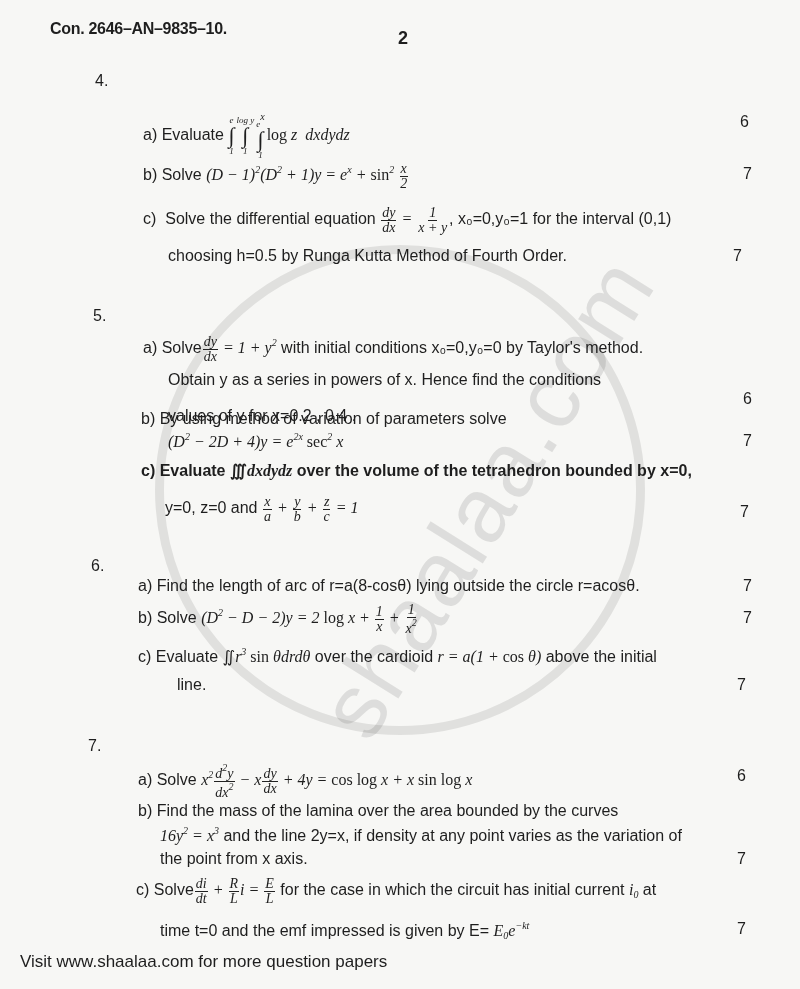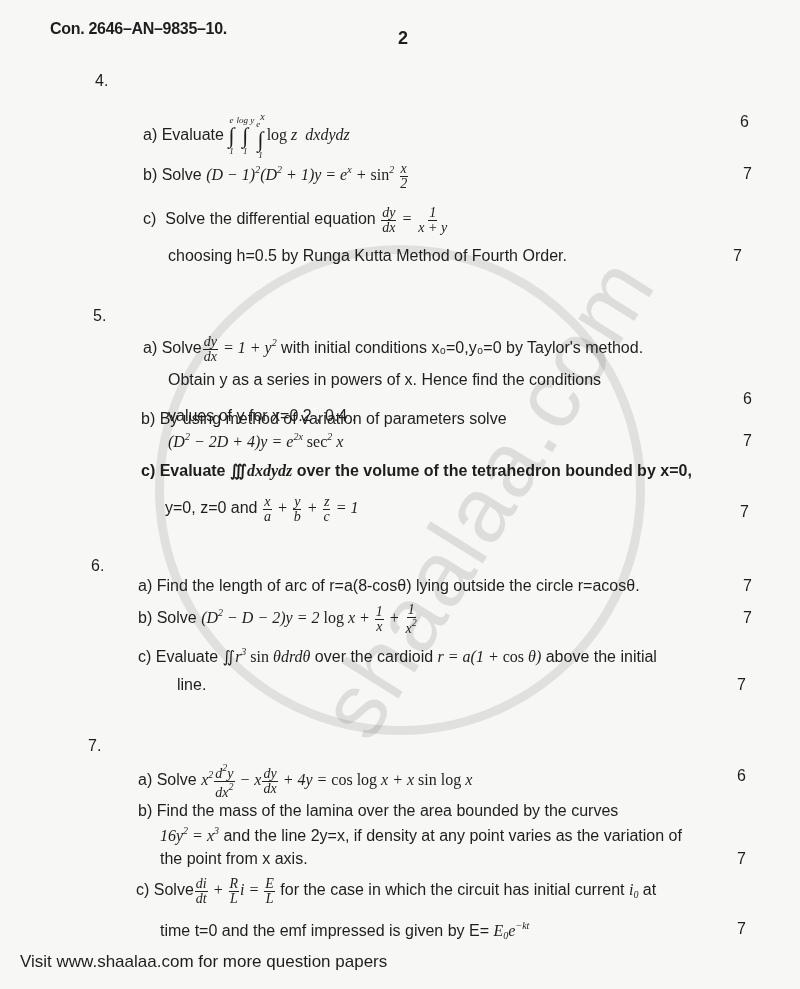--- a/index.html
+++ b/index.html
@@ -79,21 +79,21 @@
 
 <div class="abs txt" style="left:143px; top:206px;">
   <span>c)</span>&nbsp;
   <span>Solve the differential equation</span>
   <span class="math"><span class="frac">
         <span class="num">dy</span>
         <span class="den">dx</span>
       </span> = <span class="frac">
         <span class="num">1</span>
         <span class="den">x + y</span>
-      </span></span>
+      </span></span><span>, x₀=0,y₀=1  for the interval (0,1)</span>
 </div>
 <div class="abs txt" style="left:168px; top:247px;">choosing h=0.5 by Runga Kutta Method of Fourth Order.</div>
 <div class="marks" style="left:733px; top:247px;">7</div>
 
 <div class="abs qnum" style="left:93px; top:307px;">5.</div>
 
 <div class="abs txt" style="left:143px; top:335px;">
   <span>a)</span>
   <span>Solve</span><span class="math"><span class="frac">
         <span class="num">dy</span>

